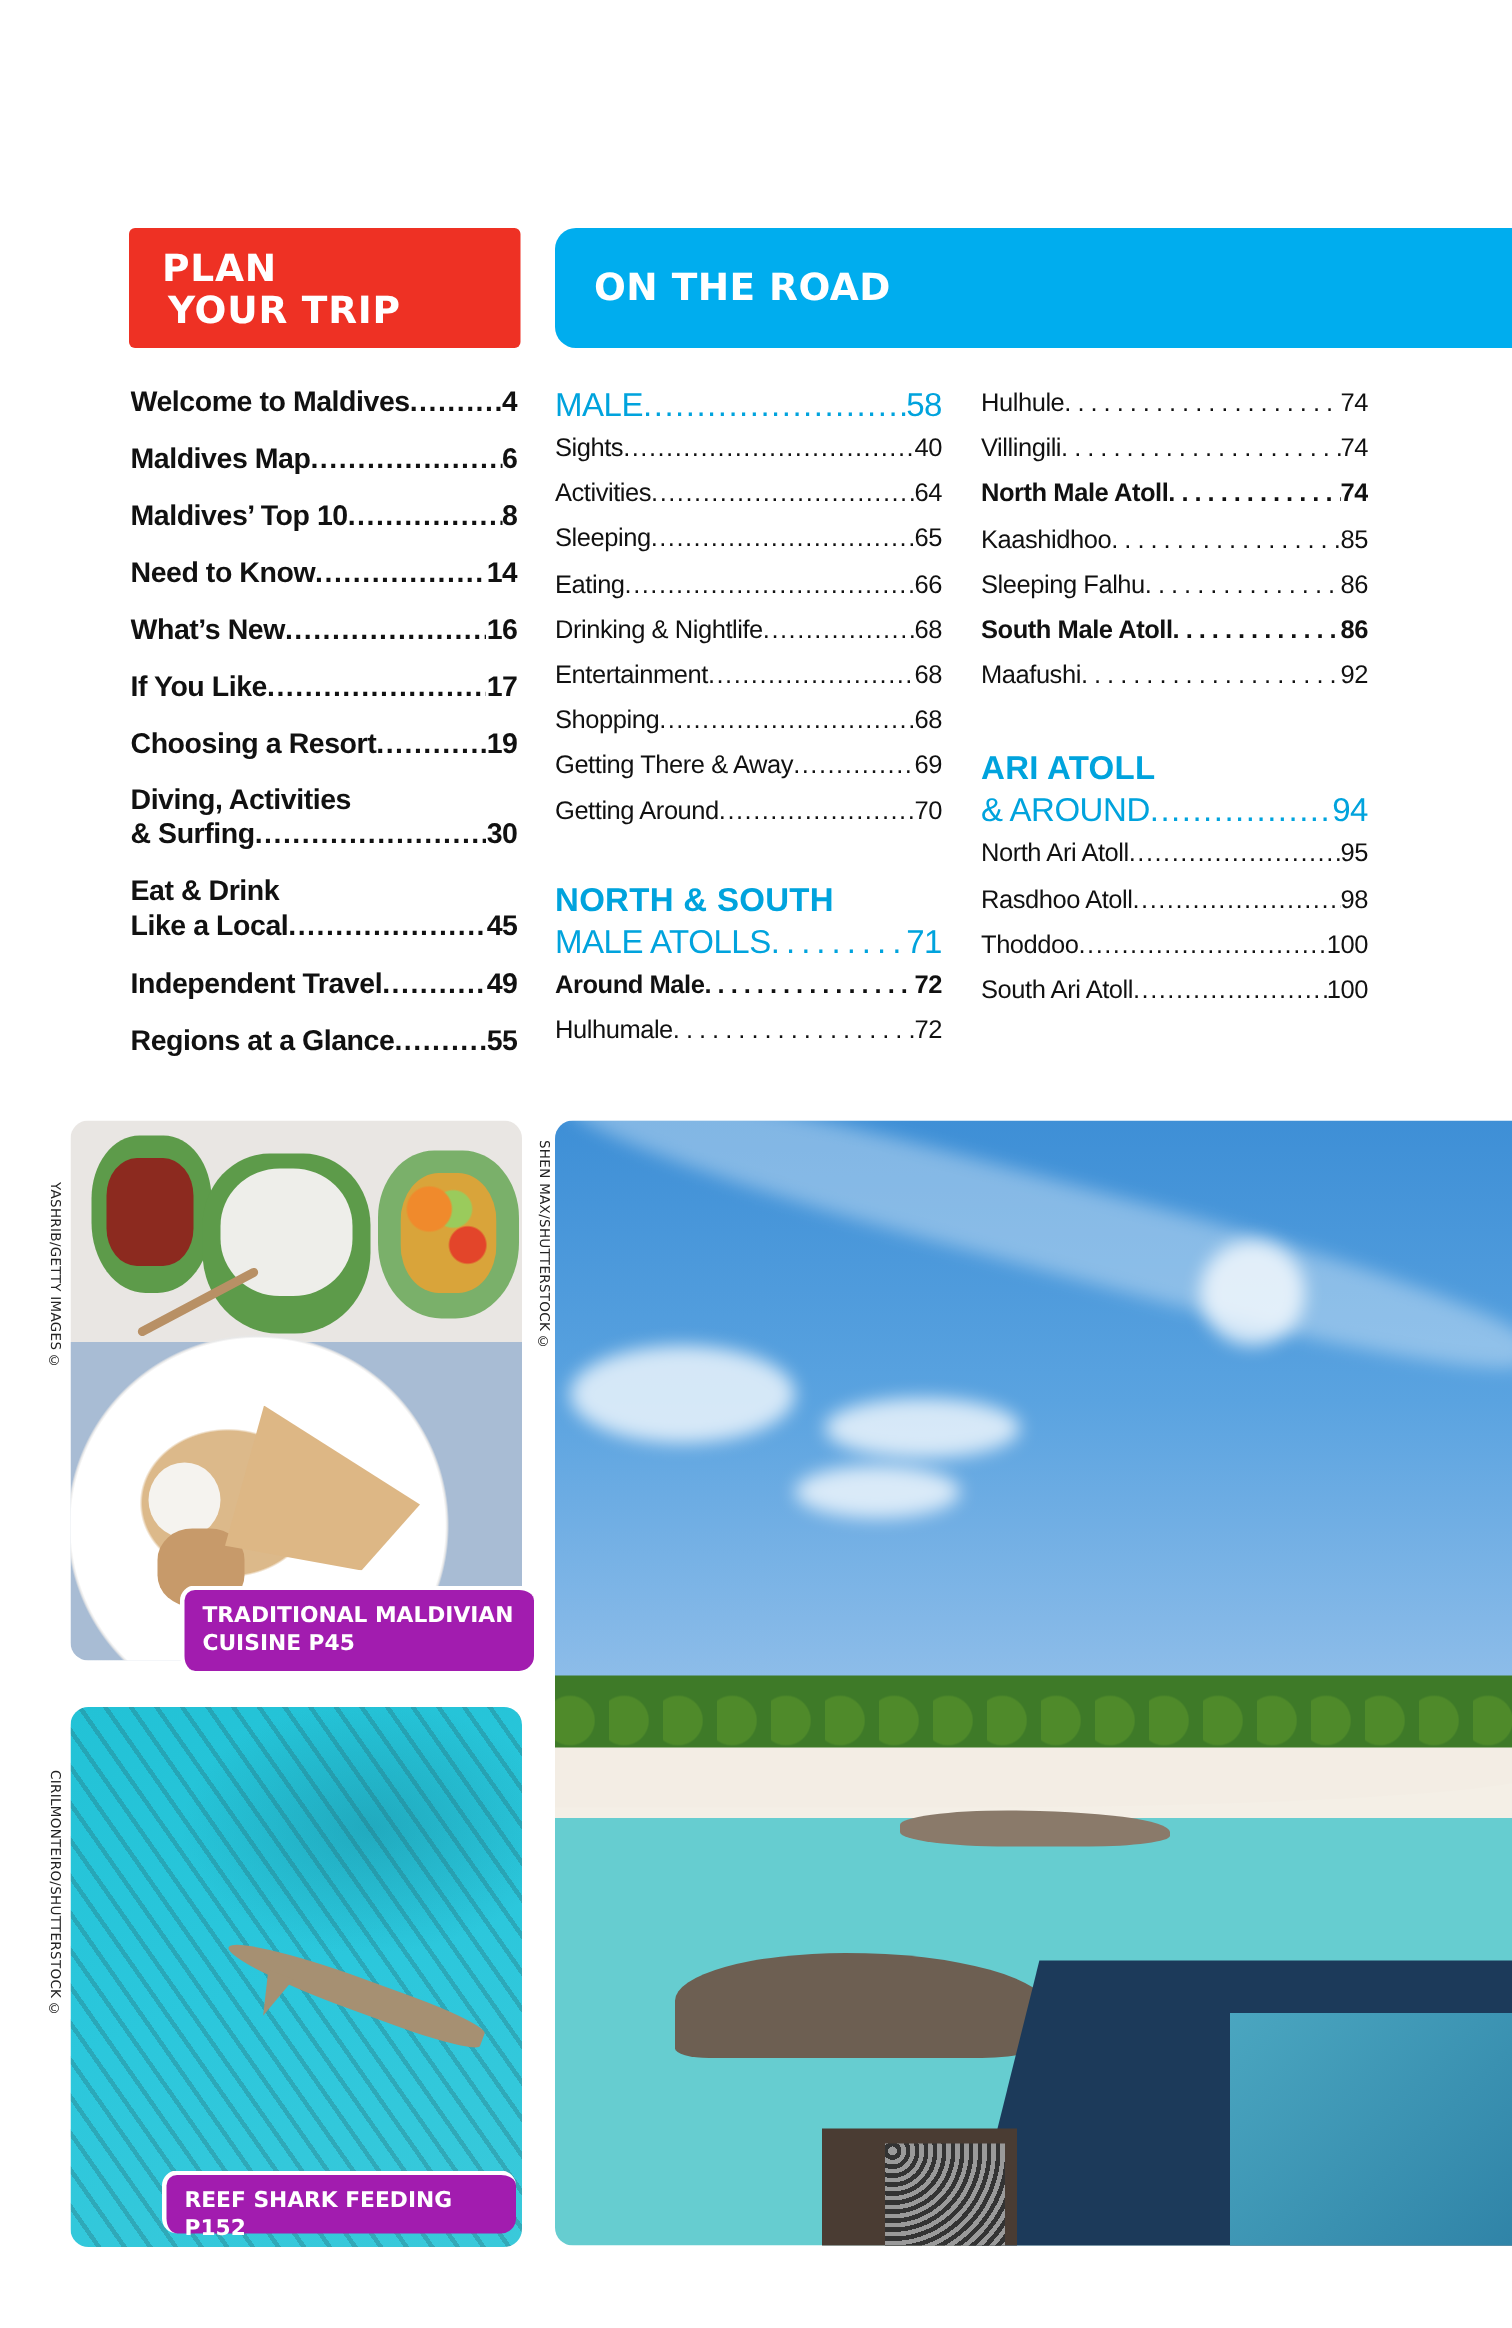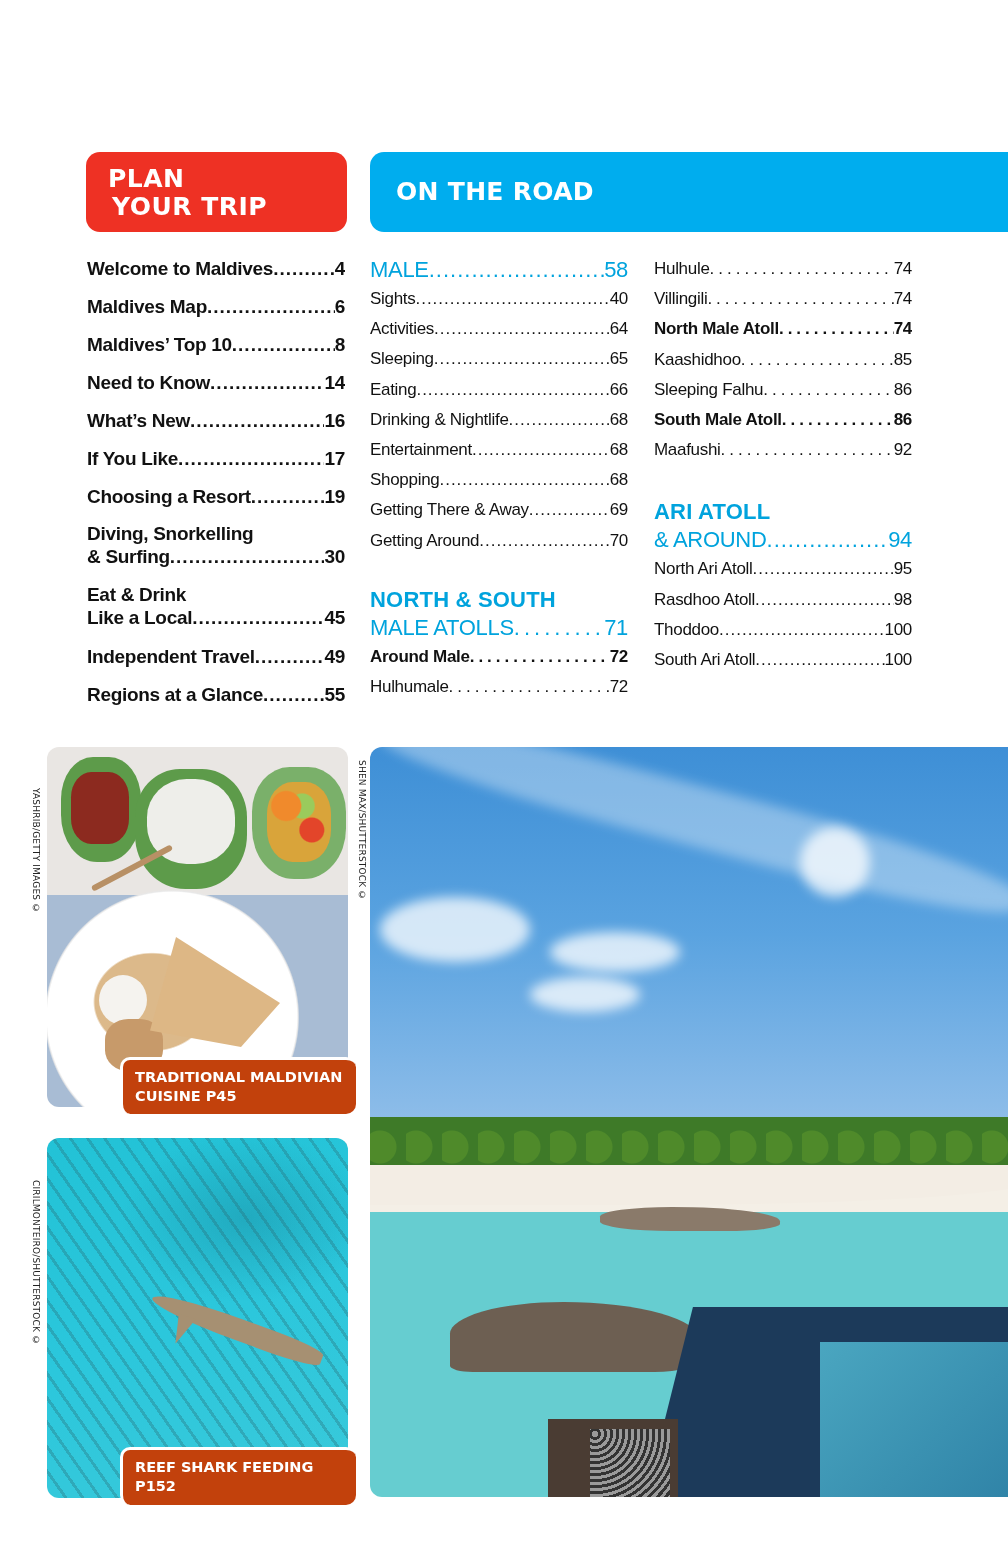--- a/index.html
+++ b/index.html
@@ -2,21 +2,21 @@
 <html><head>
 <meta charset="utf-8">
 <style>
   * { box-sizing: border-box; margin: 0; padding: 0; }
   html, body { width: 1008px; height: 1552px; background: #ffffff; overflow: hidden; }
   body { position: relative; font-family: "Liberation Sans", sans-serif; color: #111; }
 
   
   .hdr-plan {
     position: absolute; left: 86px; top: 152px; width: 261px; height: 80px;
-    background: #ee3124; border-radius: 14px;
+    background: #ee3124; border-radius: 4px;
     color: #fff; font-family: "DejaVu Sans", sans-serif; font-weight: bold;
     font-size: 25px; line-height: 28px; padding: 13px 0 0 22px; letter-spacing: 0.5px;
   }
   .hdr-plan span { display: block; }
   .hdr-plan span.l2 { margin-left: 4px; }
   .hdr-road {
     position: absolute; left: 370px; top: 152px; width: 660px; height: 80px;
     background: #00adee; border-radius: 14px 0 0 14px;
     color: #fff; font-family: "DejaVu Sans", sans-serif; font-weight: bold;
     font-size: 25px; line-height: 80px; padding-left: 26px; letter-spacing: 0.3px;
@@ -96,27 +96,27 @@
     background: radial-gradient(circle at 10px 30px, #4f8a2a 0 16px, transparent 17px) 0 0/36px 50px repeat-x, #3e7a28; }
   .sand { position: absolute; left: 0; top: 418px; width: 660px; height: 40px; background: #f3ede4; border-radius: 0 0 60% 0; }
   .rocks1 { position: absolute; left: 230px; top: 460px; width: 180px; height: 24px; background: #8a7a6a; border-radius: 40% 60% 30% 40%; }
   .rocks2 { position: absolute; left: 80px; top: 555px; width: 250px; height: 70px; background: #6d5f52; border-radius: 50% 60% 20% 10%; }
   .pool-edge { position: absolute; left: 298px; top: 560px; width: 380px; height: 200px; background: #1c3a5a; transform: skewX(-14deg); }
   .pool { position: absolute; left: 450px; top: 595px; width: 260px; height: 160px; background: linear-gradient(135deg, #4aa6c0, #2a7ca2); }
   .planter { position: absolute; left: 178px; top: 672px; width: 130px; height: 90px; background: #4a3c33; }
   .planter::after { content: ""; position: absolute; left: 42px; top: 10px; width: 80px; height: 80px; background: repeating-radial-gradient(circle at 5px 5px, #9a9a9a 0 3px, #333 3px 6px); }
 
   .caption {
-    position: absolute; background: #c2410c; color: #fff; border-radius: 10px;
+    position: absolute; background: #a21caf; color: #fff; border-radius: 10px;
     font-family: "DejaVu Sans", sans-serif; font-weight: bold; font-size: 14.5px; line-height: 19px;
     padding: 8px 12px 0 12px; border: 3px solid #fff; border-right: none; border-bottom: none;
   }
   .caption span { display: block; }
   .cap-food { left: 120px; top: 1057px; width: 236px; height: 57px; }
-  .cap-shark { left: 120px; top: 1447px; width: 236px; height: 58px; }
+  .cap-shark { left: 108px; top: 1447px; width: 236px; height: 42px; }
 
   .credit {
     position: absolute; font-family: "DejaVu Sans", sans-serif; font-size: 9px; color: #222;
     writing-mode: vertical-rl; white-space: nowrap; letter-spacing: 0.2px;
   }
   .credit-food { left: 31px; top: 788px; }
   .credit-beach { left: 357px; top: 760px; }
   .credit-shark { left: 31px; top: 1180px; }
 </style>
 </head>
@@ -159,21 +159,21 @@
       <span class="label">If You Like</span>
       <span class="dots"></span>
       <span class="page">17</span>
     </div>
   <div class="toc-row">
       <span class="label">Choosing a Resort</span>
       <span class="dots"></span>
       <span class="page">19</span>
     </div>
   <div class="toc-item multi">
-    <div class="first">Diving, Snorkelling</div>
+    <div class="first">Diving, Activities</div>
     <div class="toc-row">
         <span class="label">&amp; Surfing</span>
         <span class="dots"></span>
         <span class="page">30</span>
       </div>
   </div>
   <div class="toc-item multi">
     <div class="first">Eat &amp; Drink</div>
     <div class="toc-row">
         <span class="label">Like a Local</span>

